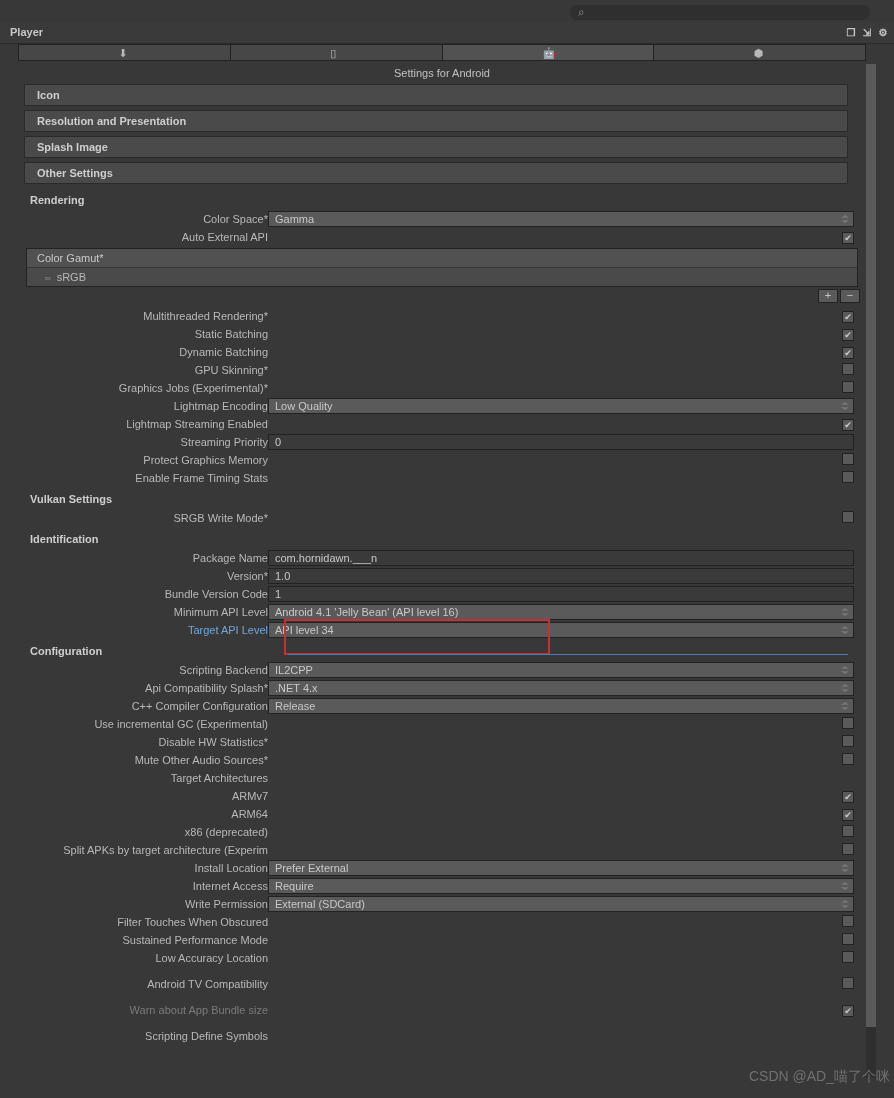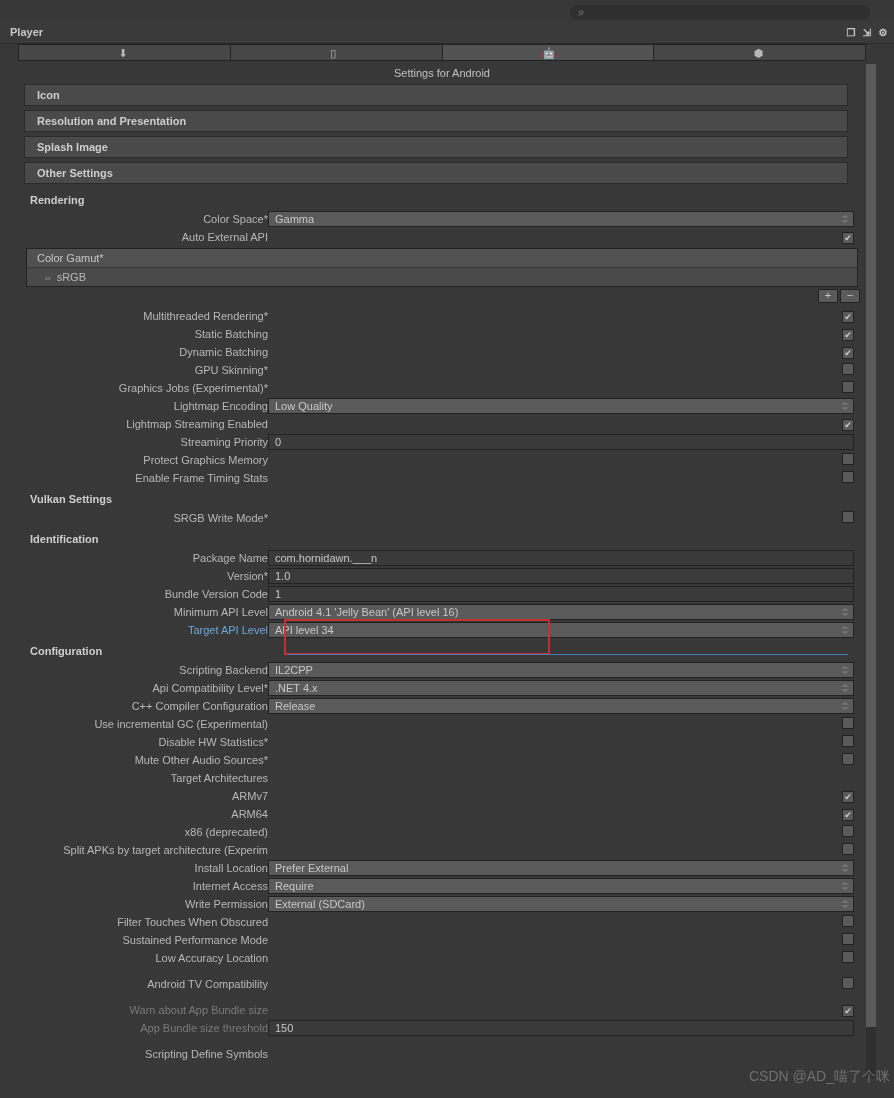--- a/index.html
+++ b/index.html
@@ -170,21 +170,21 @@
       <div class="label highlight">Target API Level</div>
       <div class="control dropdown">API level 34</div>
     </div>
 
   <div class="subheading">Configuration</div>
   <div class="row">
       <div class="label">Scripting Backend</div>
       <div class="control dropdown">IL2CPP</div>
     </div>
   <div class="row">
-      <div class="label">Api Compatibility Level*</div>
+      <div class="label">Api Compatibility Splash*</div>
       <div class="control dropdown">.NET 4.x</div>
     </div>
   <div class="row">
       <div class="label">C++ Compiler Configuration</div>
       <div class="control dropdown">Release</div>
     </div>
   <div class="row">
       <div class="label">Use incremental GC (Experimental)</div>
       <div class="control"><span class="checkbox"></span></div>
     </div>
@@ -243,24 +243,20 @@
   <div style="height:8px"></div>
   <div class="row">
       <div class="label">Android TV Compatibility</div>
       <div class="control"><span class="checkbox"></span></div>
     </div>
   <div style="height:8px"></div>
   <div class="row">
       <div class="label dim">Warn about App Bundle size</div>
       <div class="control"><span class="checkbox checked"></span></div>
     </div>
-  <div class="row">
-      <div class="label indent1 dim">App Bundle size threshold</div>
-      <div class="control textfield">150</div>
-    </div>
   <div style="height:8px"></div>
   <div class="row">
       <div class="label">Scripting Define Symbols</div>
     </div>
 </div>
 
 <div class="red-box" style="left:284px; top:619px; width:266px; height:36px;"></div>
 <div class="hl-bar" style="left:288px; top:654px; width:560px;"></div>
 
 <div class="watermark">CSDN @AD_喵了个咪</div>

